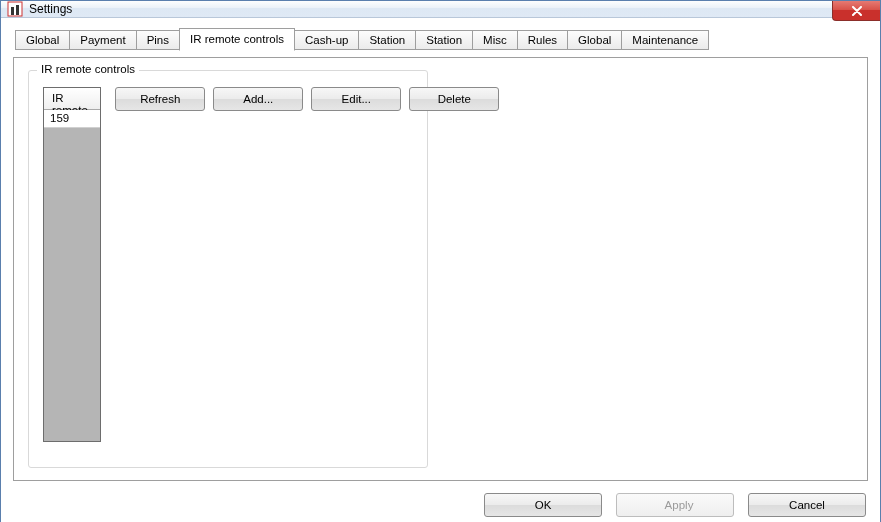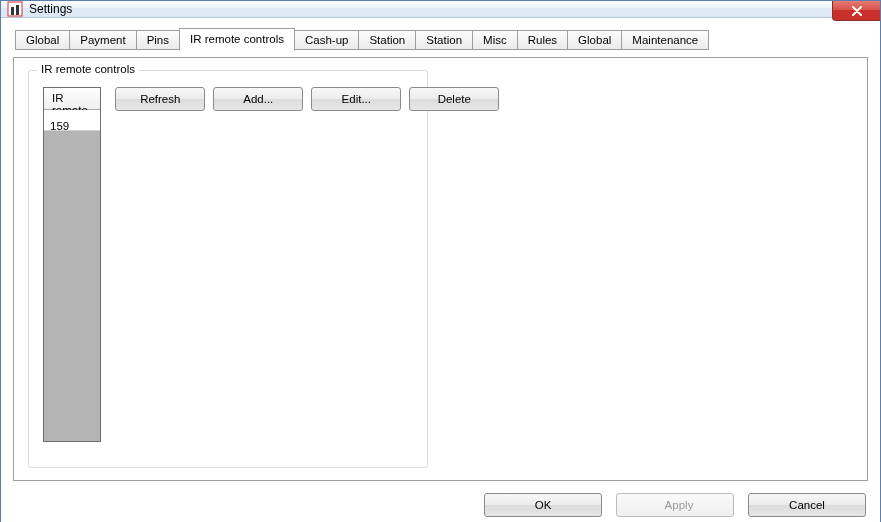--- a/index.html
+++ b/index.html
@@ -135,21 +135,21 @@
     background: linear-gradient(to bottom, #ffffff, #efefef);
     border-bottom: 1px solid #a9a9a9;
     padding: 4px 8px;
     font-size: 11.5px;
     color: #000;
     height: 22px;
   }
   .grid-row {
     background: #fff;
     border-bottom: 1px solid #d0d0d0;
-    padding: 10px 6px;
+    padding: 2px 6px;
     font-size: 11.5px;
     color: #000;
     height: 18px;
   }
   .grid-fill {
     flex: 1;
     background: #b5b5b5;
   }
 
   .btn-col {

